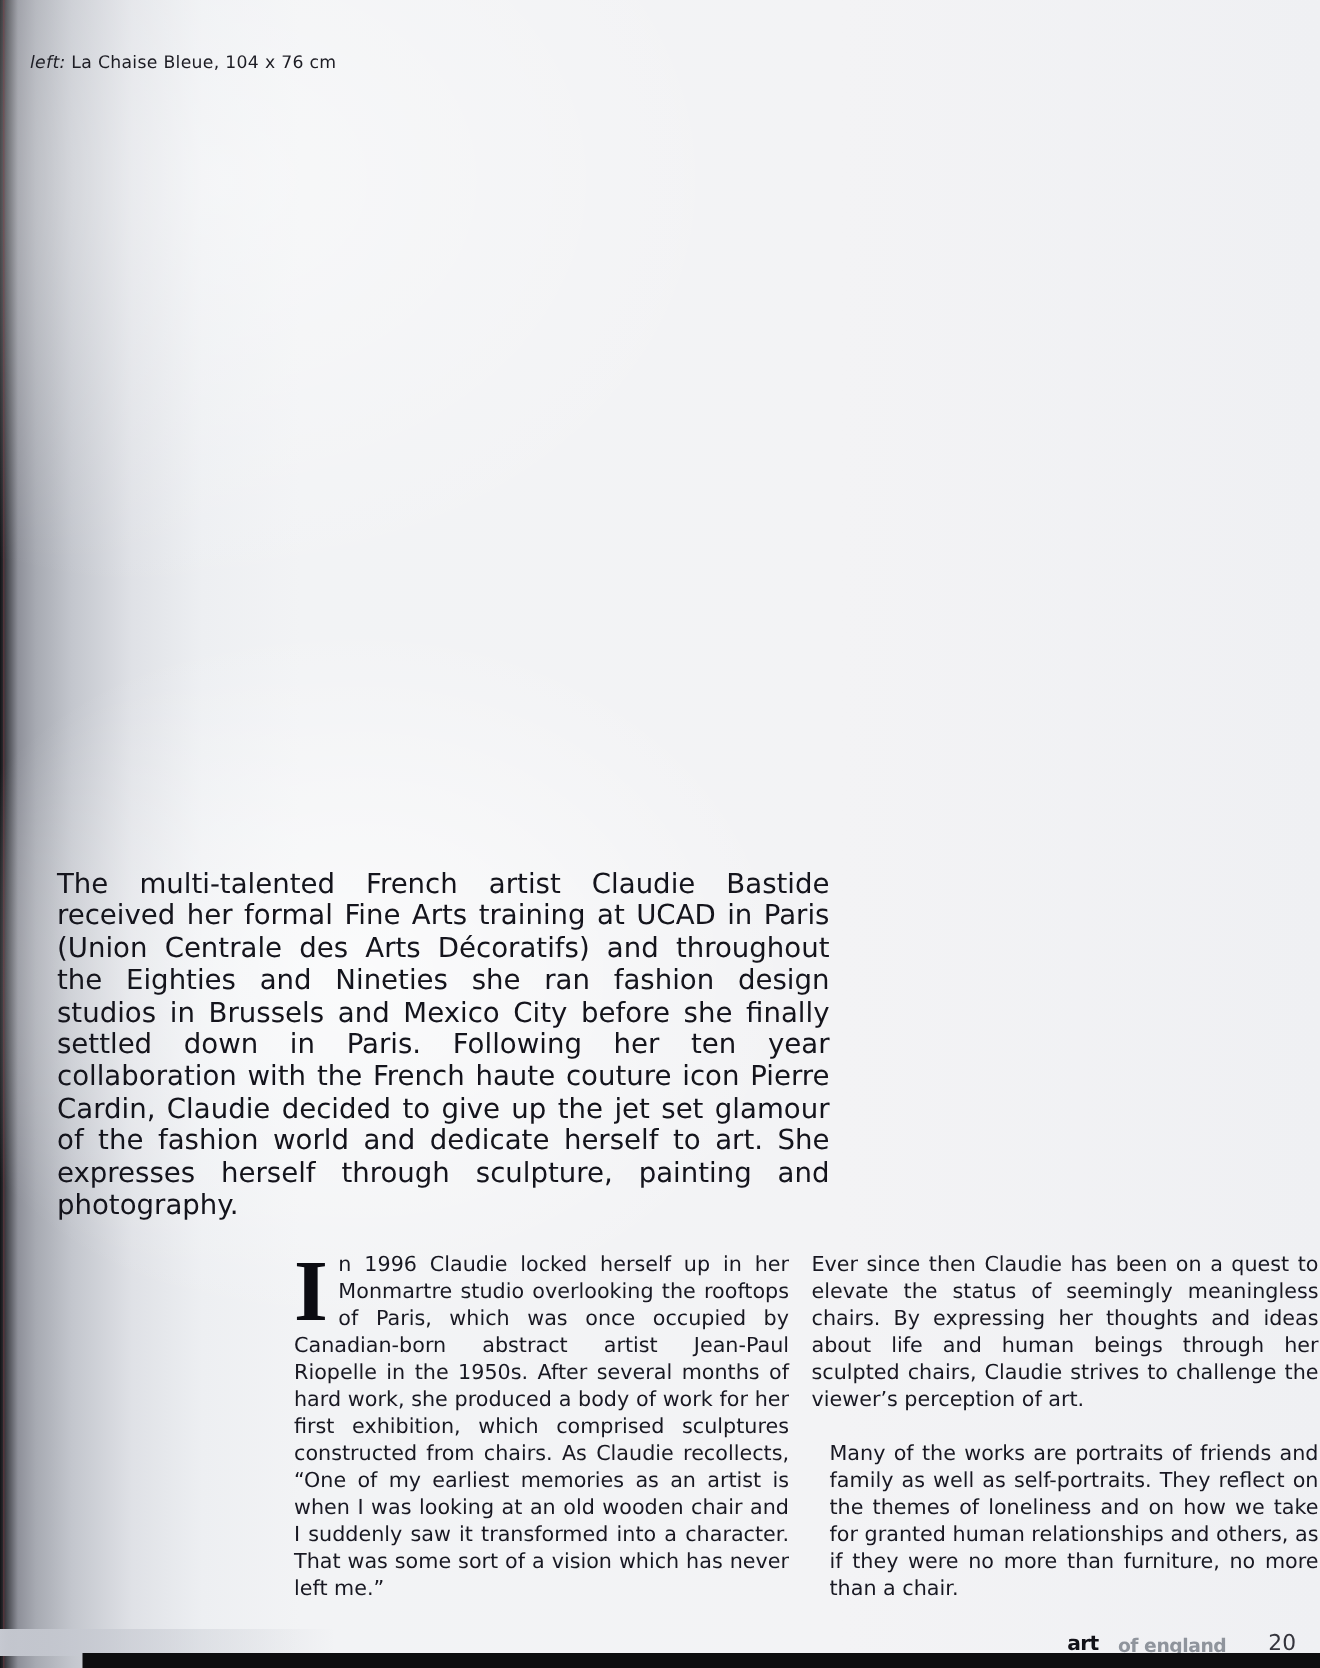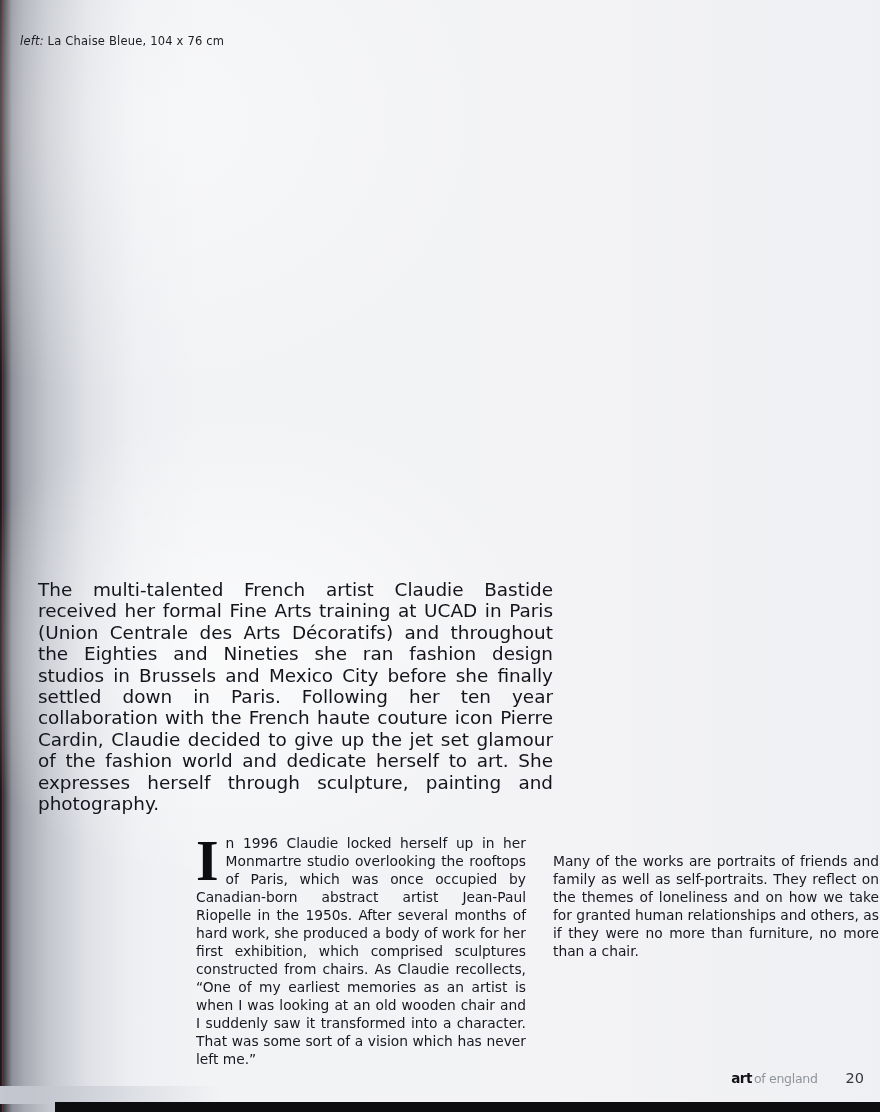--- a/index.html
+++ b/index.html
@@ -52,28 +52,28 @@
   .dropcap {
     float: left;
     font-family: "Liberation Serif", serif;
     font-weight: bold;
     font-size: 58px; line-height: 47px;
     margin: 3px 7px 0 0;
     color: #0c0c12;
   }
   .col-right .para2 { margin-top: 18px; margin-left: 12px; }
   .footer {
-    position: absolute; right: 16px; bottom: 26px;
+    position: absolute; right: 16px; bottom: 8px;
     display: flex; align-items: flex-end;
   }
   .logo-art {
     font-weight: bold; font-size: 13.5px; color: #121218; letter-spacing: -0.5px;
   }
   .logo-rest {
-    font-size: 12.5px; color: #8f949c; letter-spacing: -0.3px; margin-left: 2px;
+    font-size: 12.5px; color: #8f949c; letter-spacing: -0.3px; margin-left: 13px; font-weight: bold;
   }
   .page-num {
     font-size: 14.5px; color: #35353d; margin-left: 28px;
   }
   .bottom-left-patch {
     position: absolute; left: 0; bottom: 8px; width: 235px; height: 18px;
     background: linear-gradient(90deg, #c6c9d1, rgba(198,201,209,0) 95%);
   }
   .bottom-bar {
     position: absolute; left: 55px; right: 0; bottom: 0; height: 10px;
@@ -90,20 +90,21 @@
   <div class="caption"><span class="cap-prefix">left:</span><span> La Chaise Bleue, 104 x 76 cm</span></div>
 
 
   <p class="intro">The multi-talented French artist Claudie Bastide received her formal Fine Arts training at UCAD in Paris (Union Centrale des Arts Décoratifs) and throughout the Eighties and Nineties she ran fashion design studios in Brussels and Mexico City before she finally settled down in Paris. Following her ten year collaboration with the French haute couture icon Pierre Cardin, Claudie decided to give up the jet set glamour of the fashion world and dedicate herself to art. She expresses herself through sculpture, painting and photography.</p>
 
   <div class="columns">
     <div class="col col-left">
       <p><span class="dropcap">I</span><span>n 1996 Claudie locked herself up in her Monmartre studio overlooking the rooftops of Paris, which was once occupied by Canadian-born abstract artist Jean-Paul Riopelle in the 1950s. After several months of hard work, she produced a body of work for her first exhibition, which comprised sculptures constructed from chairs. As Claudie recollects, “One of my earliest memories as an artist is when I was looking at an old wooden chair and I suddenly saw it transformed into a character. That was some sort of a vision which has never left me.”</span></p>
     </div>
     <div class="col col-right">
+      <p class="para1">Ever since then Claudie has been on a quest to elevate the status of seemingly meaningless chairs. By expressing her thoughts and ideas about life and human beings through her sculpted chairs, Claudie strives to challenge the viewer’s perception of art.</p>
       <p class="para2">Many of the works are portraits of friends and family as well as self-portraits. They reflect on the themes of loneliness and on how we take for granted human relationships and others, as if they were no more than furniture, no more than a chair.</p>
     </div>
   </div>
 
   <div class="footer">
     <span class="logo-art">art</span>
     <span class="logo-rest">of england</span>
     <span class="page-num">20</span>
   </div>
 

